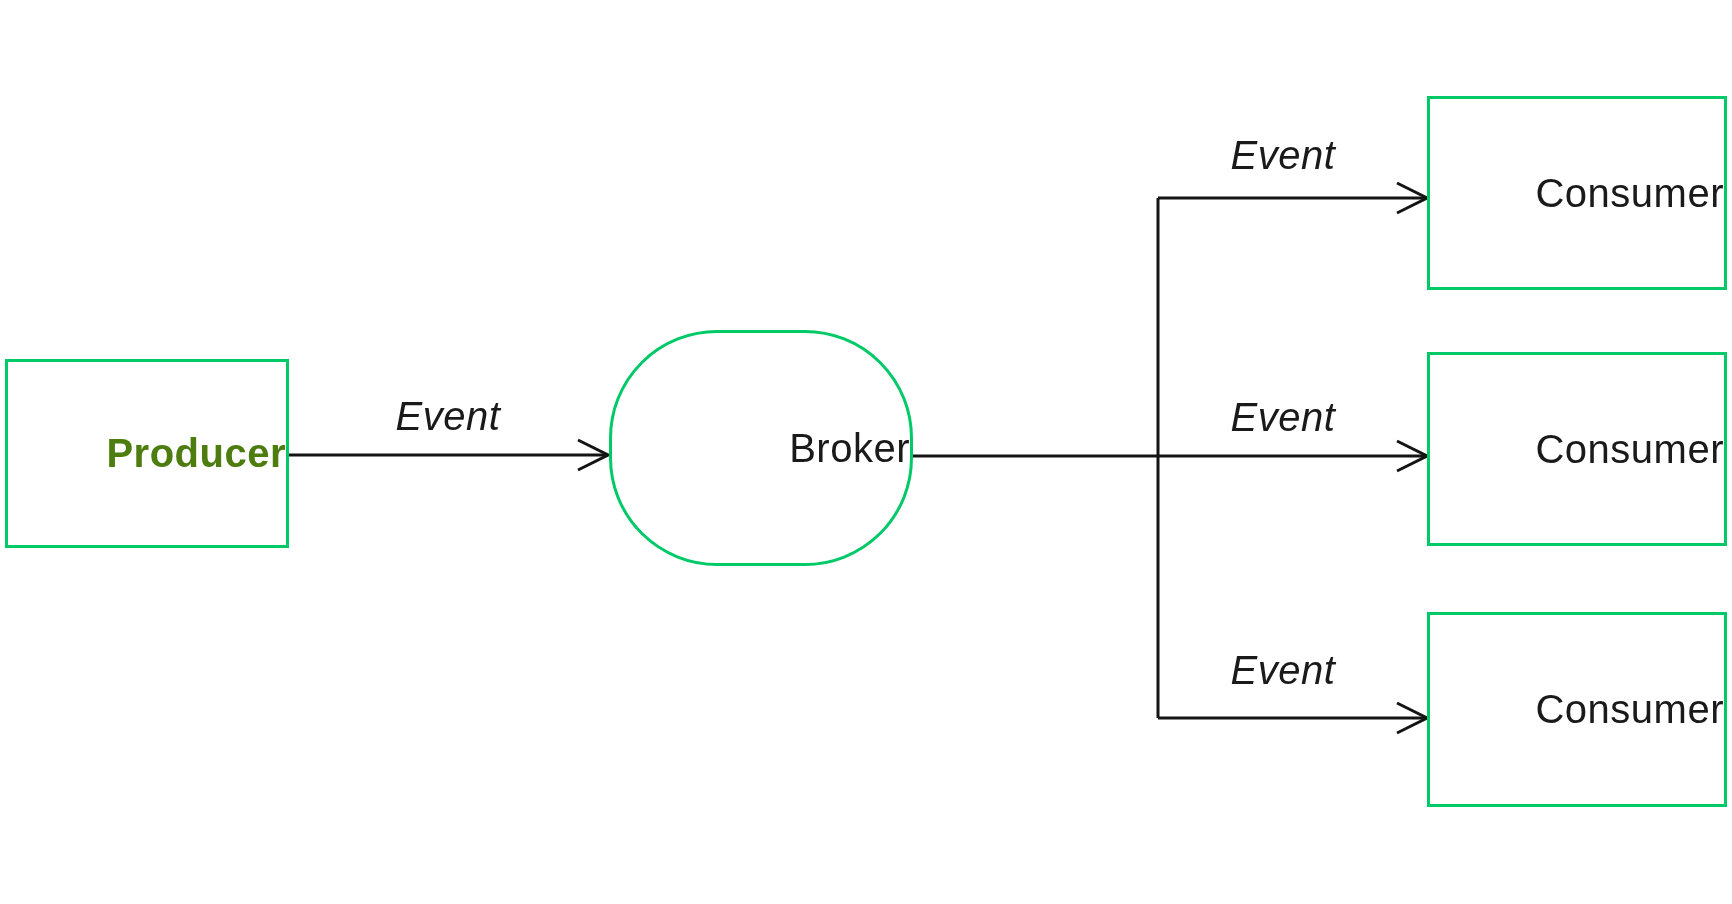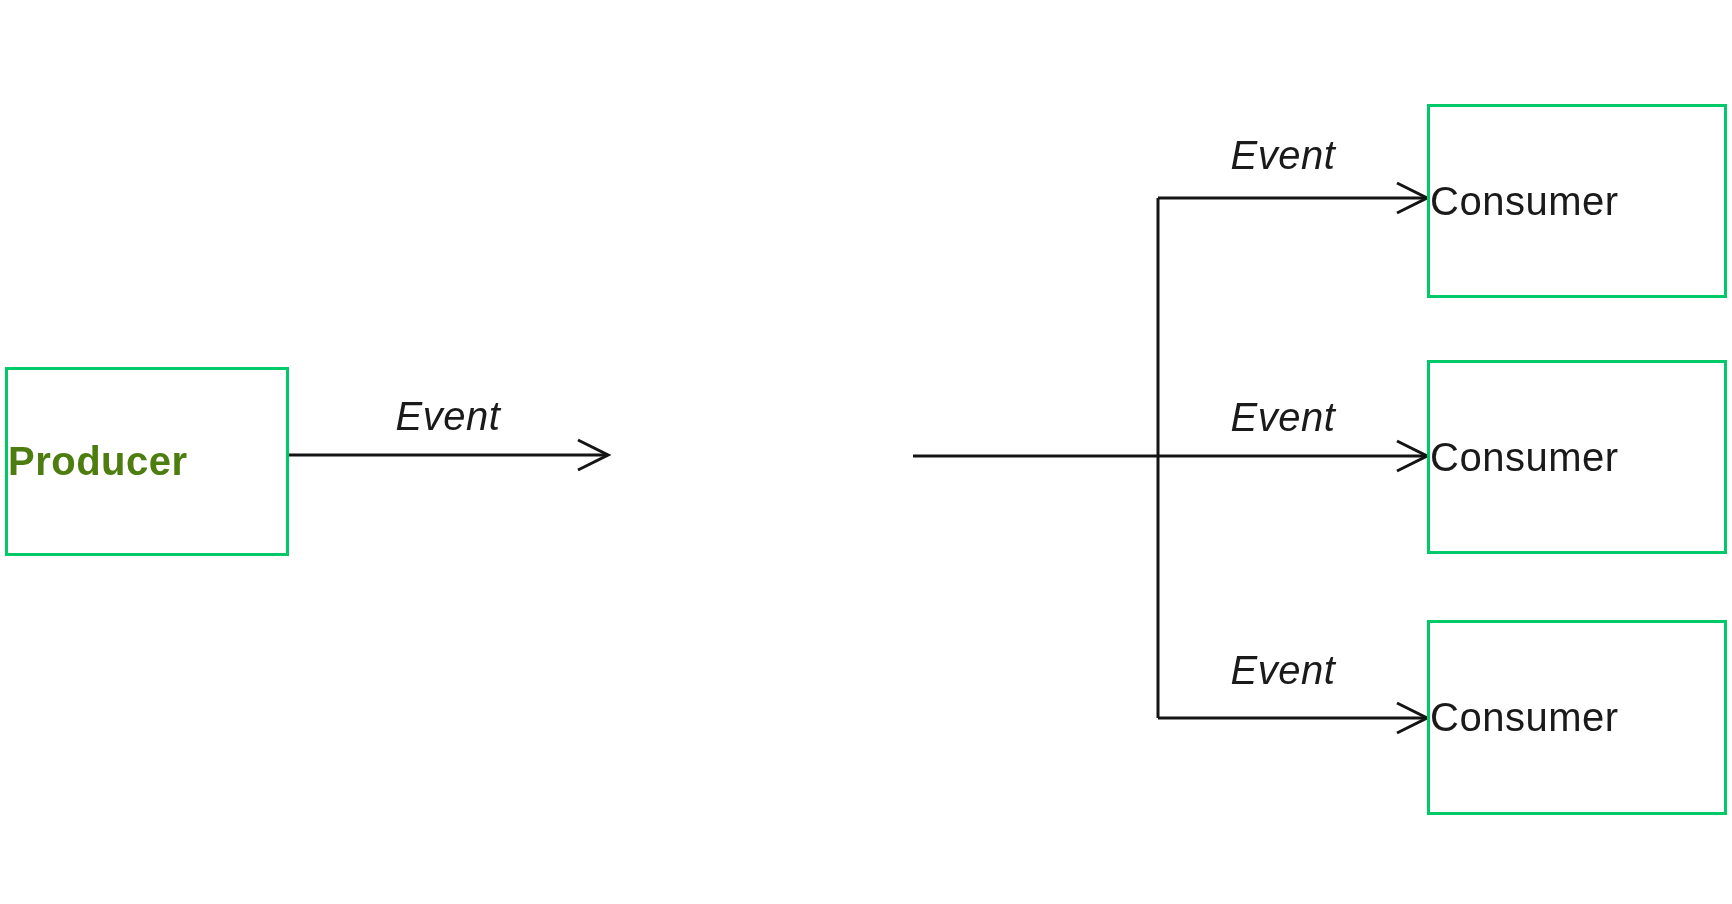--- a/index.html
+++ b/index.html
@@ -17,24 +17,23 @@
     overflow:hidden;
   }
   .edge-layer{position:absolute;left:0;top:0;width:100%;height:100%;}
   .edge{stroke:var(--edge);stroke-width:3;fill:none;}
   .arrowhead-path{stroke:var(--edge);stroke-width:1;fill:none;}
   .node{
     position:absolute;
     box-sizing:border-box;
     border:3px solid var(--green);
     background:var(--bg);
-    display:flex;align-items:center;justify-content:flex-start;
+    display:flex;align-items:center;justify-content:flex-end;
     font-size:40px;color:var(--text);
     letter-spacing:0.5px;
-    margin-top:8px;
   }
   .node-producer{left:5px;top:359px;width:284px;height:189px;font-weight:700;color:#4d7c0f;}
   .node-broker{left:609px;top:330px;width:304px;height:236px;border-radius:108px;}
   .node-consumer1{left:1427px;top:96px;width:300px;height:194px;}
   .node-consumer2{left:1427px;top:352px;width:300px;height:194px;}
   .node-consumer3{left:1427px;top:612px;width:300px;height:195px;}
   .edge-label{
     position:absolute;
     transform:translate(-50%,-50%);
     font-size:40px;color:var(--text);
@@ -60,20 +59,23 @@
     <path class="edge" d="M913 456 H1427" marker-end="url(#openArrow)"></path>
     <path class="edge" d="M1158 198 V718"></path>
     <path class="edge" d="M1158 198 H1427" marker-end="url(#openArrow)"></path>
     <path class="edge" d="M1158 718 H1427" marker-end="url(#openArrow)"></path>
   </svg>
 
   <div class="node node-producer">
     <span>Producer</span>
   </div>
 
+  <div class="node node-broker">
+    <span>Broker</span>
+  </div>
 
   <div class="node node-consumer1">
     <span>Consumer</span>
   </div>
 
   <div class="node node-consumer2">
     <span>Consumer</span>
   </div>
 
   <div class="node node-consumer3">

